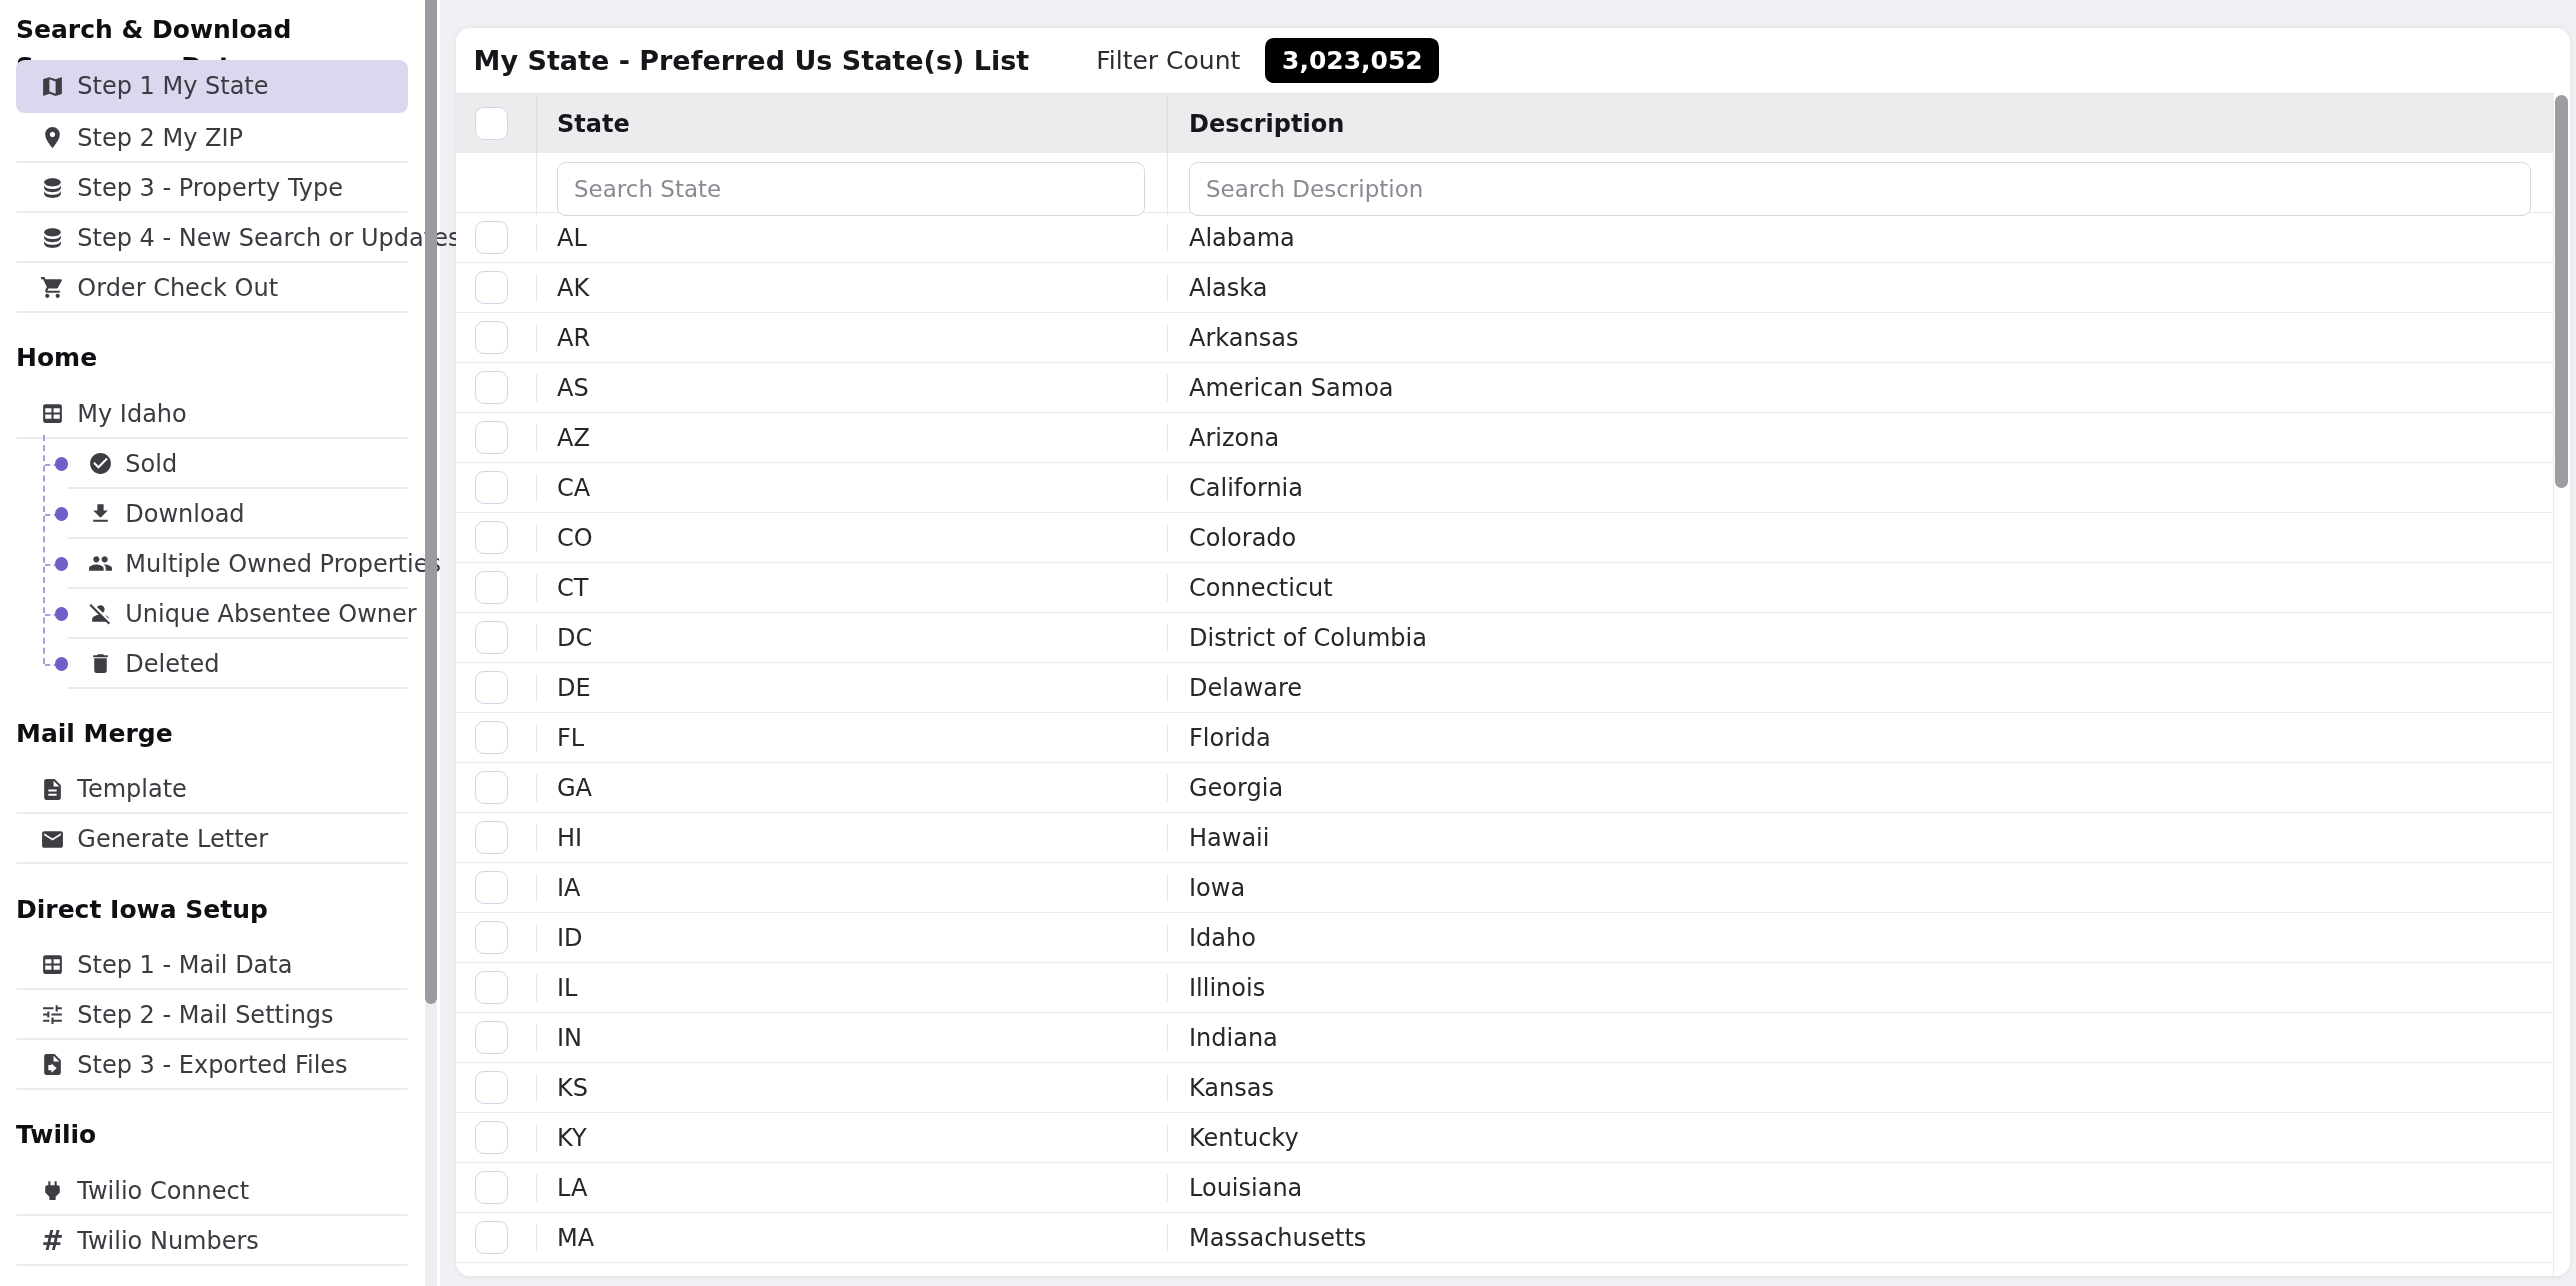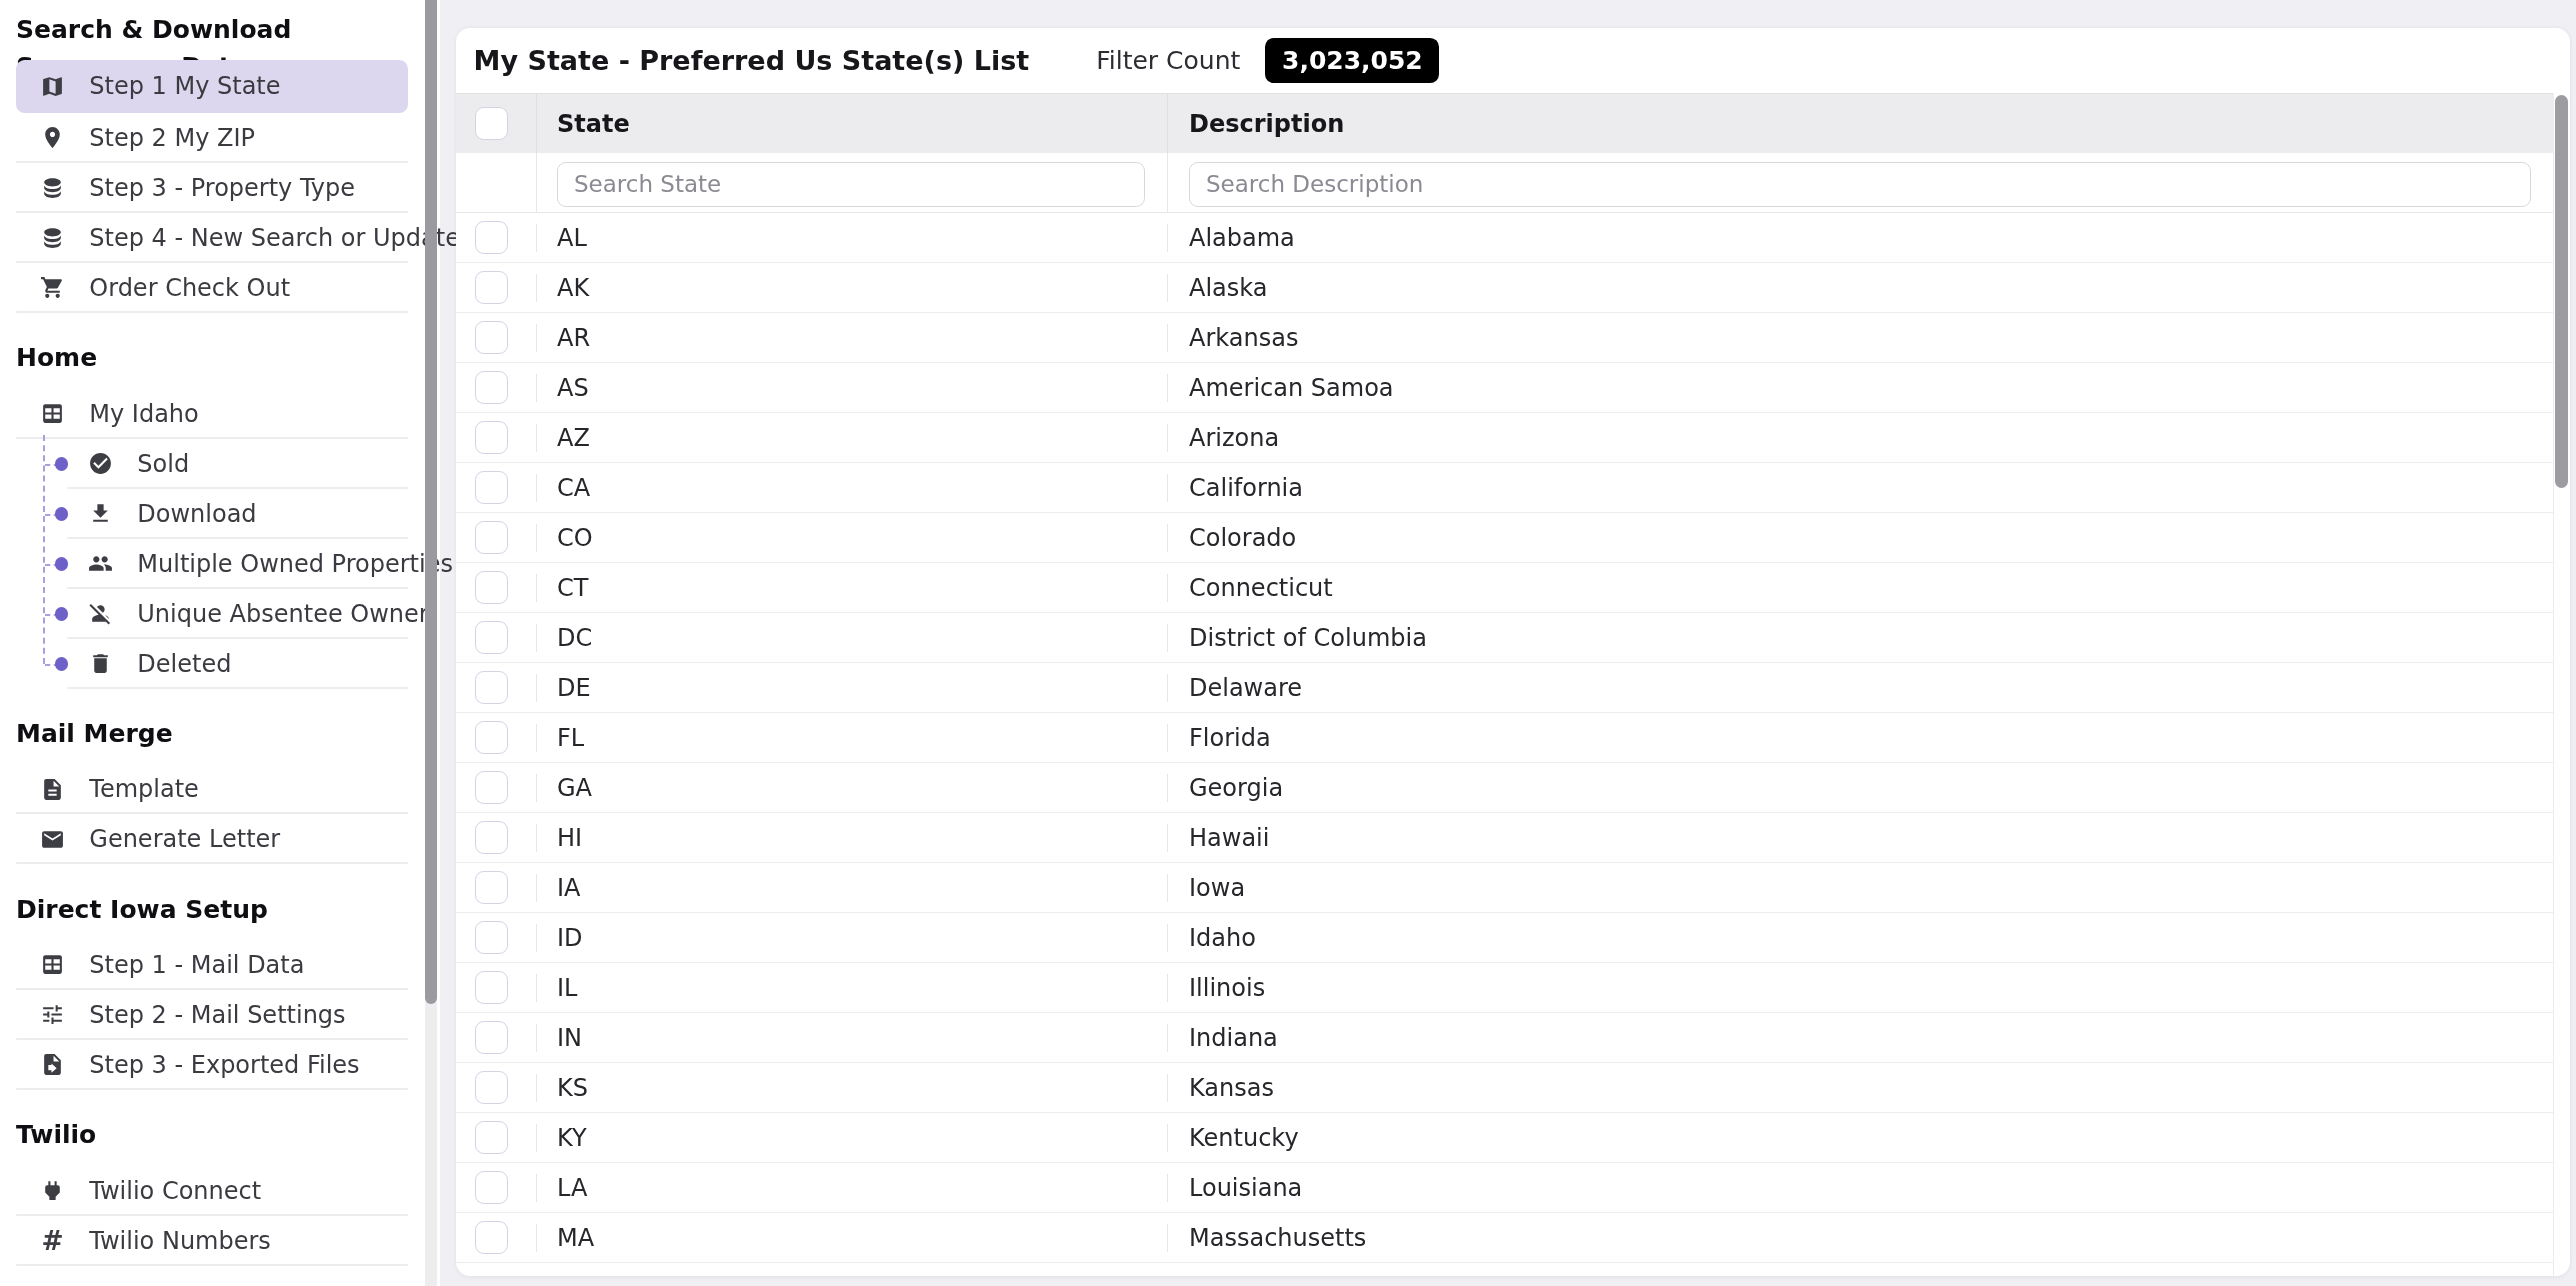--- a/index.html
+++ b/index.html
@@ -10,21 +10,21 @@
     font-family:"DejaVu Sans","Liberation Sans",sans-serif;
     color:#26262b;
   }
 
   
   .sidebar { position:absolute; left:0; top:0; width:440px; height:1286px; background:#ffffff; }
   .side-sections { padding:10.6px 0 0 16px; }
   .side-section { margin-top:26.4px; }
   .side-section:first-child { margin-top:0; }
   .side-heading { font-size:25px; font-weight:bold; color:#0f0f13; height:37px; line-height:37px; margin-bottom:12.3px; }
-  .item { position:relative; height:50px; display:flex; align-items:center; margin-right:32px; font-size:24px; color:#3a3a40; cursor:pointer;gap:12px; }
+  .item { position:relative; height:50px; display:flex; align-items:center; margin-right:32px; font-size:24px; color:#3a3a40; cursor:pointer; }
   .item::after { content:''; position:absolute; left:0; right:0; bottom:0; height:1.8px; background:#ececef; border-radius:1.8px; }
   .item.top { padding-left:24px; }
   .item.active { background:#dcd7ee; border-radius:8.8px; height:53px; }
   .item.active::after { display:none; }
   .item .icon { width:25px; height:25px; flex:0 0 25px; color:#3d3d44; }
   .item .hash-glyph { width:25px; flex:0 0 25px; font-size:26.4px; font-weight:bold; color:#3d3d44; text-align:center; line-height:25px; }
   .item-label { margin-left:12.3px; white-space:nowrap; }
   .tree { position:relative; }
   .tree::before { content:''; position:absolute; left:27px; top:-3.5px; bottom:25px; border-left:2.6px dashed #a89fdd; }
   .item.sub { padding-left:72px; }
@@ -51,21 +51,21 @@
   .thead .cell { display:flex; align-items:center; font-size:24px; font-weight:bold; color:#17171b; }
   .tfilter { height:60px; border-bottom:0.9px solid #e7e7ea; }
   .col-state, .col-desc { border-left:0.9px solid #dfdfe2; padding-left:20px; }
   .col-desc { padding-left:21px; }
   .tbody .trow { height:50px; align-items:center; border-bottom:0.9px solid #ececee; font-size:24px; color:#26262b; background:#fff; }
   .tbody .col-state, .tbody .col-desc, .tfilter .col-state, .tfilter .col-desc { border-left:0.9px solid #e7e7ea; }
   .cb { width:33px; height:33px; border:1.8px solid #d5d2e3; border-radius:8.8px; background:#fff; margin-left:19.4px; cursor:pointer; }
   .cb-cell { display:flex; align-items:center; }
   .tfilter .col-state, .tfilter .col-desc { padding-top:8.8px; padding-right:22px; }
   .search-input {
-    width:100%; height:45px; border:0.9px solid #d7d7db; border-radius:8.8px;
+    width:100%; height:54px; border:0.9px solid #d7d7db; border-radius:8.8px;
     font-size:23px; padding:8px 16px; color:#b91c1c; outline:none; background:#fff;
     font-family:"DejaVu Sans","Liberation Sans",sans-serif;
   }
   .search-input::placeholder { color:#8a8a92; }
   .table-scroll-thumb { position:absolute; top:67px; right:1.8px; width:13.2px; height:393px; border-radius:7px; background:#9c9ca1; }
 </style>
 </head>
 <body>
 
 <div class="app">

